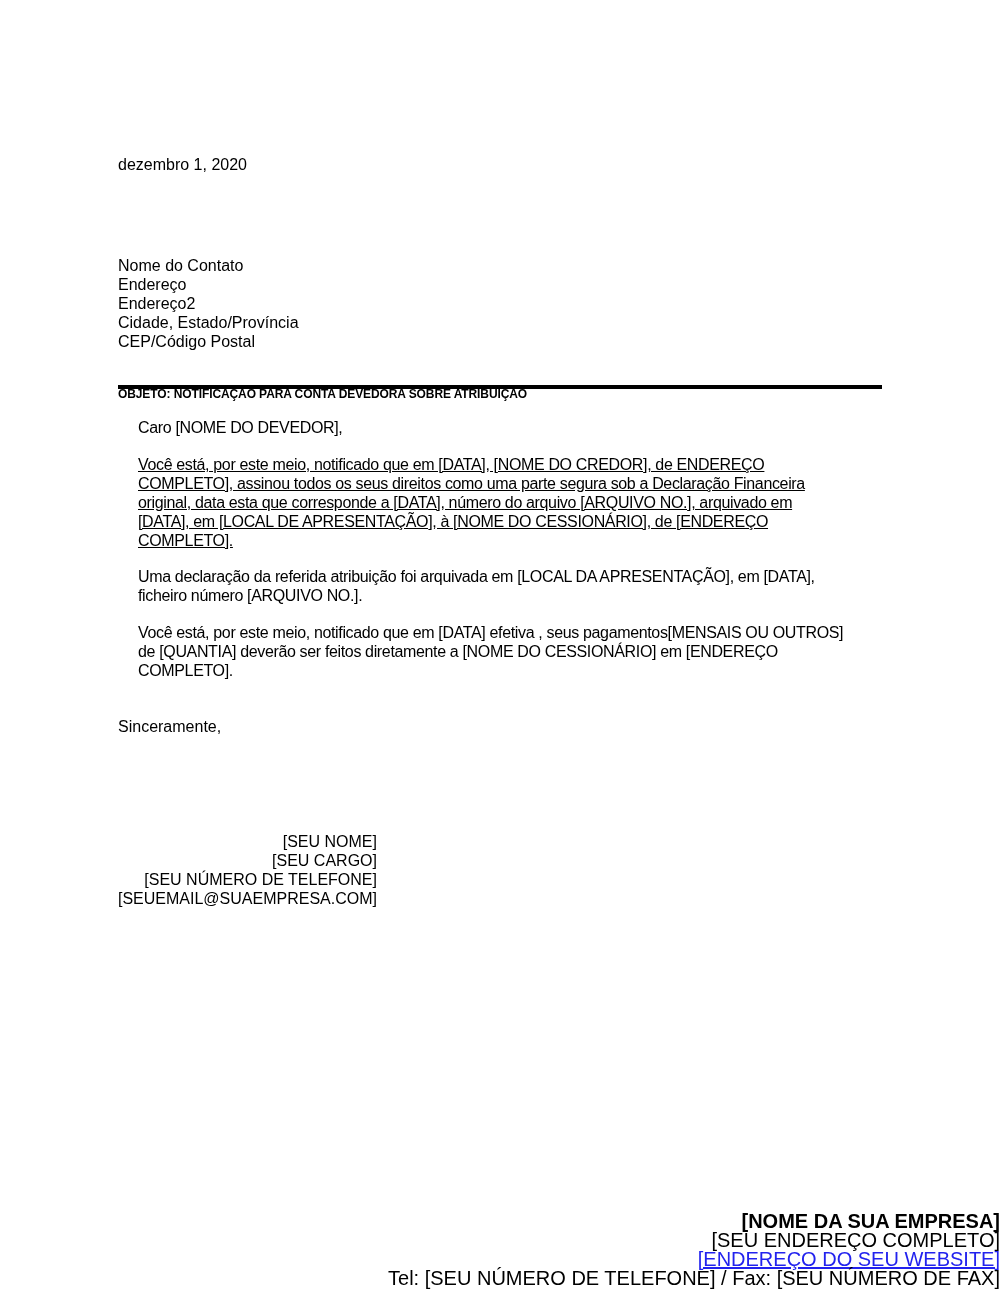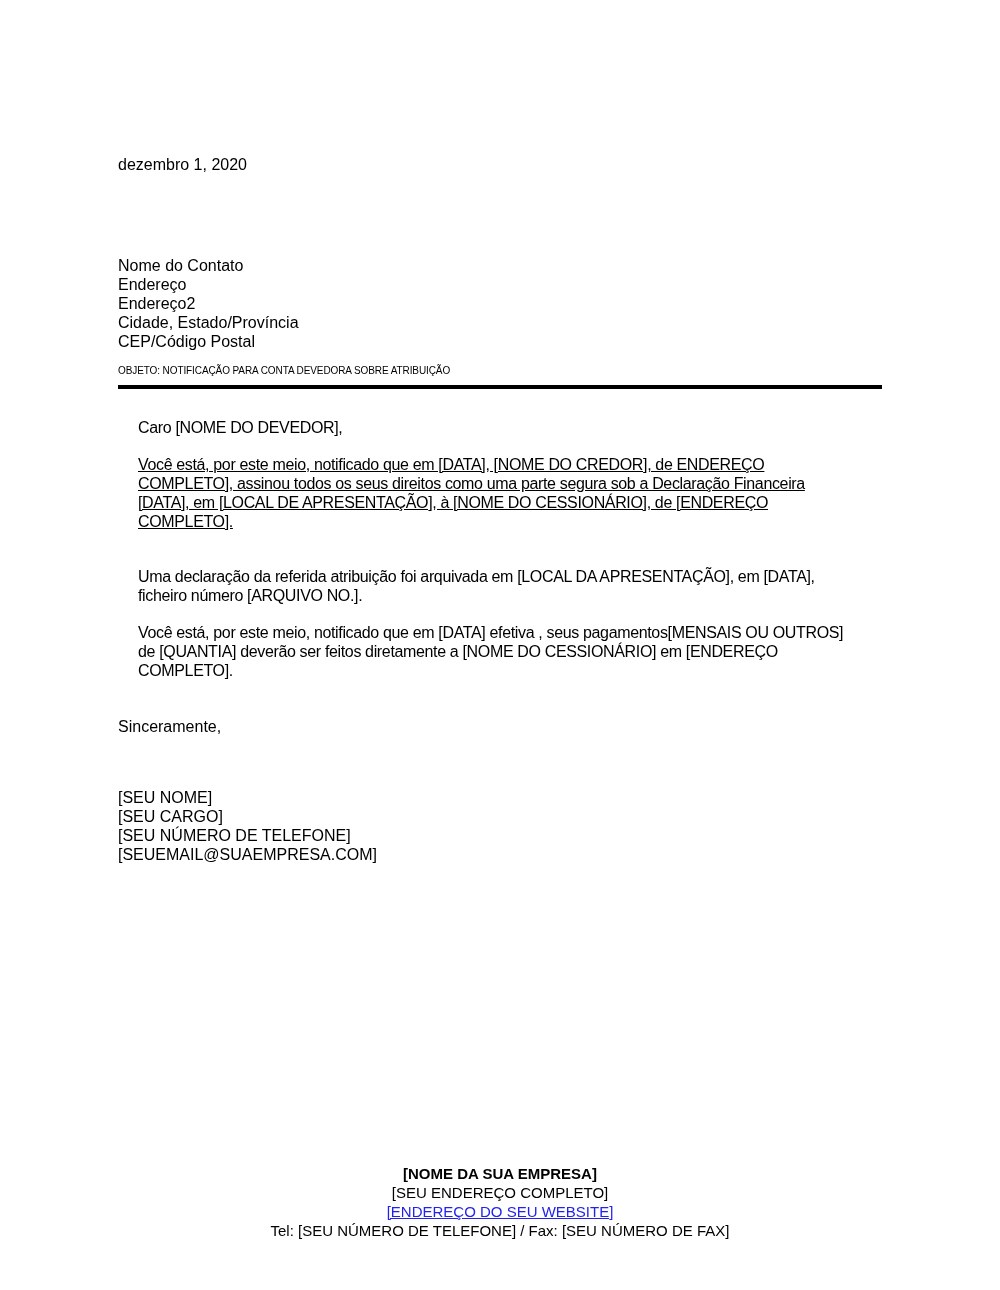--- a/index.html
+++ b/index.html
@@ -3,23 +3,23 @@
 <meta charset="utf-8">
 <style>
   html, body { margin: 0; padding: 0; background: #ffffff; }
   body { width: 1000px; height: 1290px; position: relative; overflow: hidden;
          font-family: "Liberation Sans", sans-serif; color: #000; font-size: 16px; }
   .page { position: absolute; left: 0; top: 0; width: 1000px; height: 1272px; }
   .abs { position: absolute; left: 118px; }
   .line { line-height: 19px; white-space: nowrap; }
   .para { position: absolute; left: 118px; width: 770px; line-height: 19px; font-size: 16px; }
   .para .l { display: block; white-space: nowrap; }
-  .subject { font-weight: normal; font-size: 10px; white-space: nowrap; letter-spacing: -0.1px; }
+  .subject { font-weight: bold; font-size: 12px; white-space: nowrap; letter-spacing: -0.1px; margin-top: 24px; }
   .rule { position: absolute; left: 118px; width: 764px; top: 385px; height: 4px; background: #000; }
-  .footer { position: absolute; left: 0; width: 1000px; top: 1164px; text-align: center; line-height: 19px; font-size: 15px; }
+  .footer { position: absolute; left: 0; width: 1000px; top: 1212px; text-align: right; line-height: 19px; font-size: 20px; }
   .footer .b { font-weight: bold; }
   .footer a { color: #1a0dab; color: #2222ee; text-decoration: underline; }
   .narrow { letter-spacing: -0.35px; margin-left: 20px; }
 </style>
 </head>
 <body>
 
 <div class="page">
 
   <div class="abs line" style="top:155px;">dezembro 1, 2020</div>
@@ -33,38 +33,39 @@
   </div>
 
   <div class="abs line subject" style="top:361px;">OBJETO: NOTIFICAÇÃO PARA CONTA DEVEDORA SOBRE ATRIBUIÇÃO</div>
   <div class="rule"></div>
 
   <div class="abs line narrow" style="top:418px;">Caro [NOME DO DEVEDOR],</div>
 
   <div class="para narrow" style="top:455px;text-decoration:underline;">
     <span class="l">Você está, por este meio, notificado que em [DATA], [NOME DO CREDOR], de ENDEREÇO</span>
     <span class="l">COMPLETO], assinou todos os seus direitos como uma parte segura sob a Declaração Financeira</span>
+    <span class="l">original, data esta que corresponde a  [DATA], número do arquivo [ARQUIVO NO.], arquivado em</span>
     <span class="l">[DATA], em [LOCAL DE APRESENTAÇÃO], à [NOME DO CESSIONÁRIO], de [ENDEREÇO</span>
     <span class="l">COMPLETO].</span>
   </div>
 
   <div class="para narrow" style="top:567px;">
     <span class="l">Uma declaração da referida atribuição foi arquivada em [LOCAL DA APRESENTAÇÃO], em [DATA],</span>
     <span class="l">ficheiro número [ARQUIVO NO.].</span>
   </div>
 
   <div class="para narrow" style="top:623px;">
     <span class="l">Você está, por este meio, notificado que em [DATA] efetiva , seus pagamentos[MENSAIS OU OUTROS]</span>
     <span class="l">de [QUANTIA] deverão ser feitos diretamente a [NOME DO CESSIONÁRIO] em [ENDEREÇO</span>
     <span class="l">COMPLETO].</span>
   </div>
 
   <div class="abs line" style="top:717px;">Sinceramente,</div>
 
-  <div class="abs" style="top:788px;">
+  <div class="abs" style="top:832px;text-align:right;">
     <div class="line">[SEU NOME]</div>
     <div class="line">[SEU CARGO]</div>
     <div class="line">[SEU NÚMERO DE TELEFONE]</div>
     <div class="line">[SEUEMAIL@SUAEMPRESA.COM]</div>
   </div>
 
   <div class="footer">
     <div class="b">[NOME DA SUA EMPRESA]</div>
     <div>[SEU ENDEREÇO COMPLETO]</div>
     <div><a>[ENDEREÇO DO SEU WEBSITE]</a></div>

